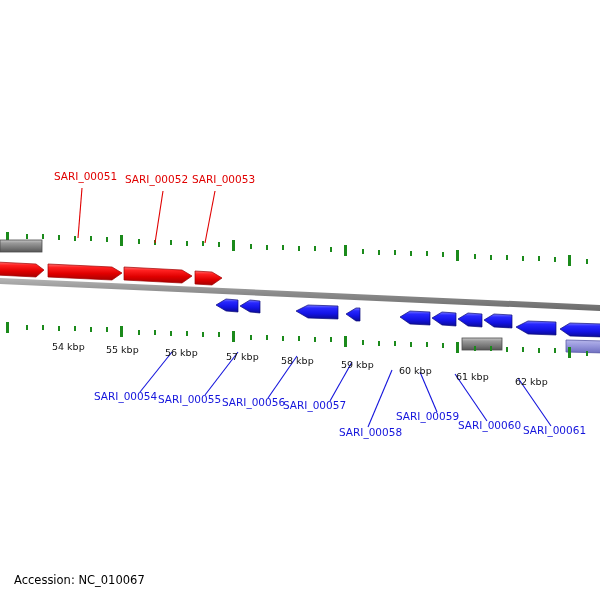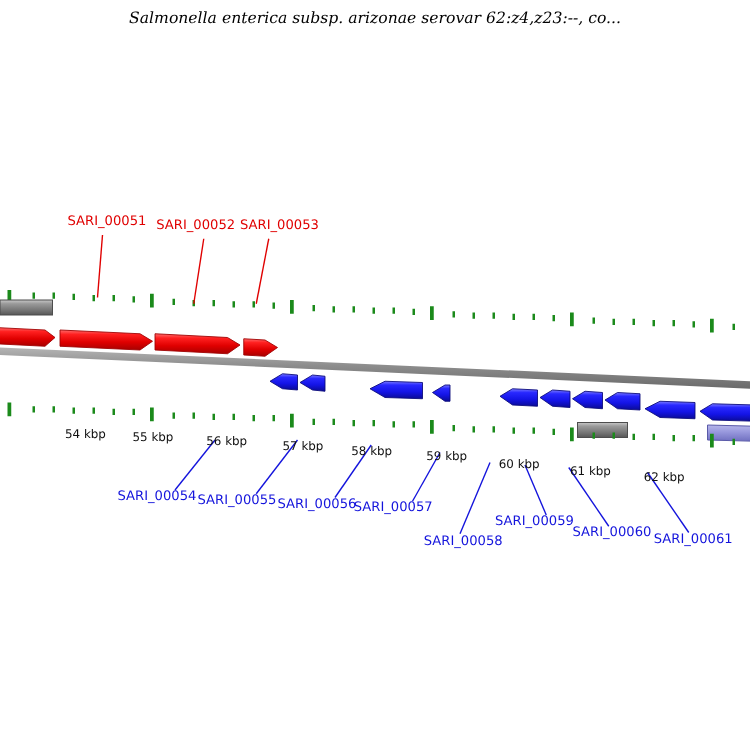--- a/index.html
+++ b/index.html
@@ -55,21 +55,20 @@
     font-family: "DejaVu Sans", sans-serif;
     font-size: 9.5px;
     fill: #111111;
   }
 </style>
 </head>
 <body>
 
 <div id="viewer">
 
-  <div id="title">Salmonella enterica subsp. arizonae serovar 62:z4,z23:--, co...</div>
 
   <svg width="600" height="600">
     <defs>
       <linearGradient id="gRed" x1="0" y1="0" x2="0" y2="1">
         <stop offset="0%" stop-color="#ff6b6b"></stop>
         <stop offset="22%" stop-color="#ff2020"></stop>
         <stop offset="60%" stop-color="#e00000"></stop>
         <stop offset="100%" stop-color="#a80000"></stop>
       </linearGradient>
       <linearGradient id="gBlue" x1="0" y1="0" x2="0" y2="1">
@@ -249,14 +248,15 @@
       <text class="lbl-scale" x="165" y="356">56 kbp</text>
       <text class="lbl-scale" x="226" y="360">57 kbp</text>
       <text class="lbl-scale" x="281" y="364">58 kbp</text>
       <text class="lbl-scale" x="341" y="368">59 kbp</text>
       <text class="lbl-scale" x="399" y="374">60 kbp</text>
       <text class="lbl-scale" x="456" y="380">61 kbp</text>
       <text class="lbl-scale" x="515" y="385">62 kbp</text>
     </g>
   </svg>
 
+  <div class="footer-text" id="accession">Accession: NC_010067</div>
 
 </div>
 
 </body></html>

